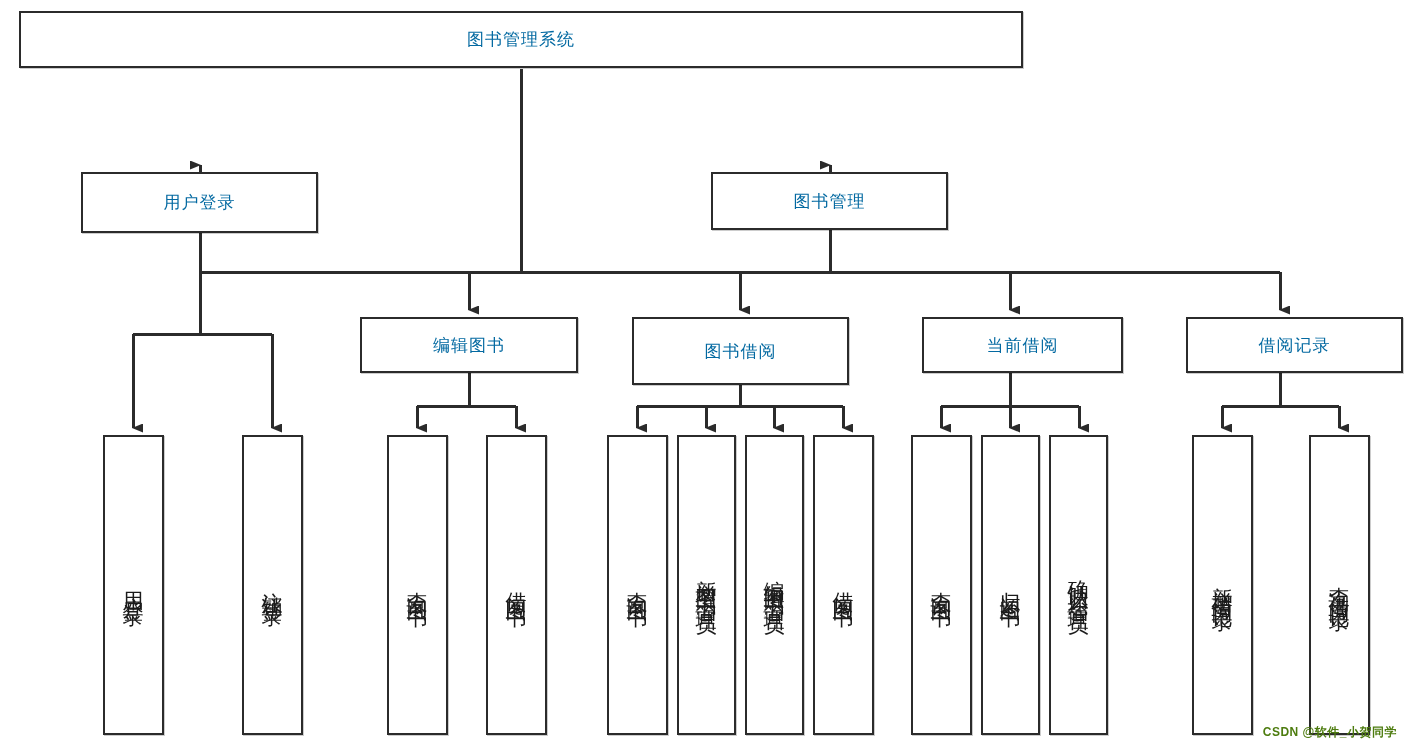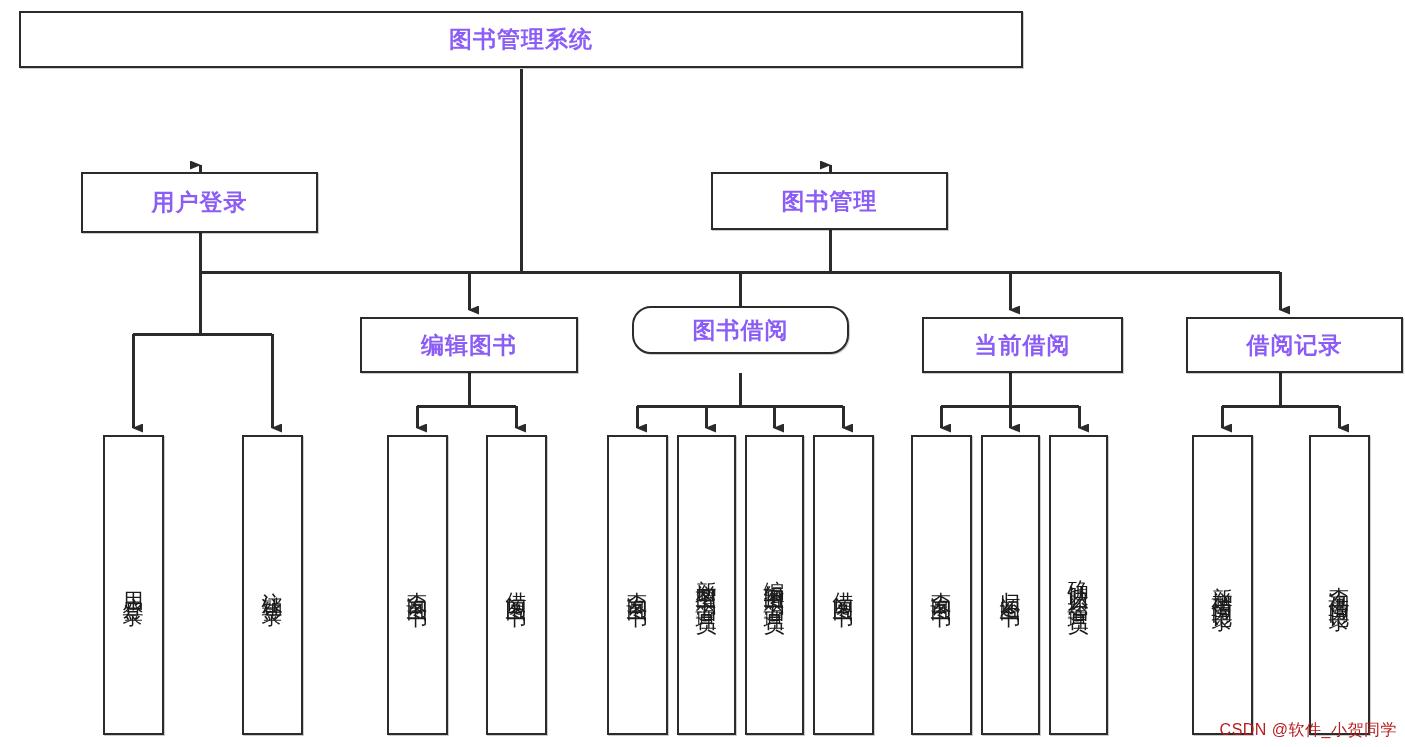--- a/index.html
+++ b/index.html
@@ -27,25 +27,24 @@
     background: #ffffff;
     border: 2px solid #2b2b2b;
     box-shadow: 1px 1px 0 rgba(0,0,0,0.20);
   }
   .node-label-h {
     position: absolute;
     left: 0; right: 0; top: 0; bottom: 0;
     display: flex;
     align-items: center;
     justify-content: center;
-    font-size: 23px;
-    color: #8b5cf6;
+    font-size: 17px;
+    color: #0369a1;
     letter-spacing: 1px;
     white-space: nowrap;
-    font-weight: bold;
   }
   .node-label-v {
     position: absolute;
     left: 0; right: 0; top: 0; bottom: 0;
     display: flex;
     align-items: center;
     justify-content: center;
     font-size: 21px;
     color: #1b1b1b;
     writing-mode: vertical-rl;
@@ -60,25 +59,26 @@
     left: 0;
     top: 0;
     width: 1405px;
     height: 747px;
     pointer-events: none;
   }
   #watermark {
     position: absolute;
     right: 8px;
     bottom: 6px;
-    font-size: 16px;
-    color: #b91c1c;
+    font-size: 12px;
+    color: #4d7c0f;
     letter-spacing: 0.5px;
     white-space: nowrap;
     user-select: none;
+    font-weight: bold;
   }
 </style>
 </head>
 <body>
 
 <div id="diagram-root">
 
   <svg id="connectors" viewBox="0 0 1405 747" width="1405" height="747" xmlns="http://www.w3.org/2000/svg">
     <defs>
       <marker id="arrowhead" markerWidth="9" markerHeight="11" refX="4.5" refY="10" orient="auto" markerUnits="userSpaceOnUse">
@@ -139,21 +139,21 @@
   </div>
 
   <div class="node-box" style="left:711px; top:172px; width:237px; height:58px;">
     <span class="node-label-h">图书管理</span>
   </div>
 
   <div class="node-box" style="left:360px; top:317px; width:218px; height:56px;">
     <span class="node-label-h">编辑图书</span>
   </div>
 
-  <div class="node-box" style="left:632px; top:306px; width:217px; height:48px;border-radius:19px;">
+  <div class="node-box" style="left:632px; top:317px; width:217px; height:68px;">
     <span class="node-label-h">图书借阅</span>
   </div>
 
   <div class="node-box" style="left:902px; top:317px; width:201px; height:56px;margin-left:20px;">
     <span class="node-label-h">当前借阅</span>
   </div>
 
   <div class="node-box" style="left:1172px; top:317px; width:217px; height:56px;margin-left:14px;">
     <span class="node-label-h">借阅记录</span>
   </div>

